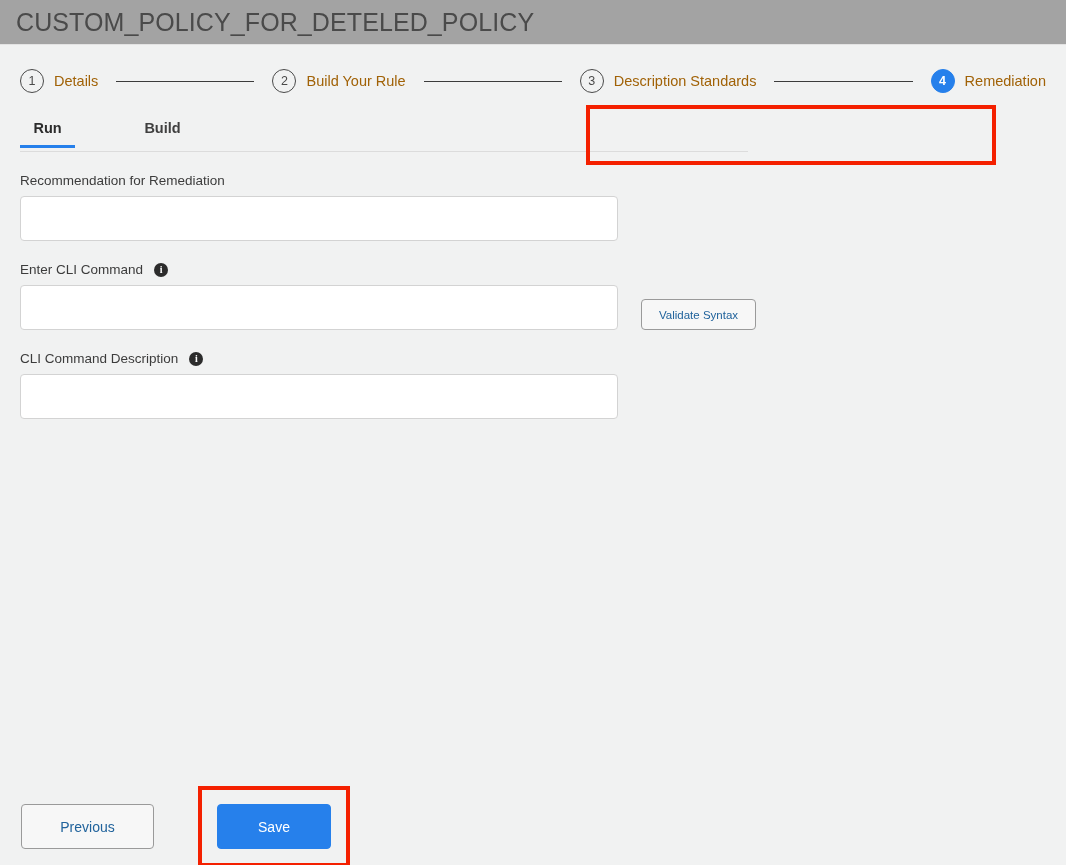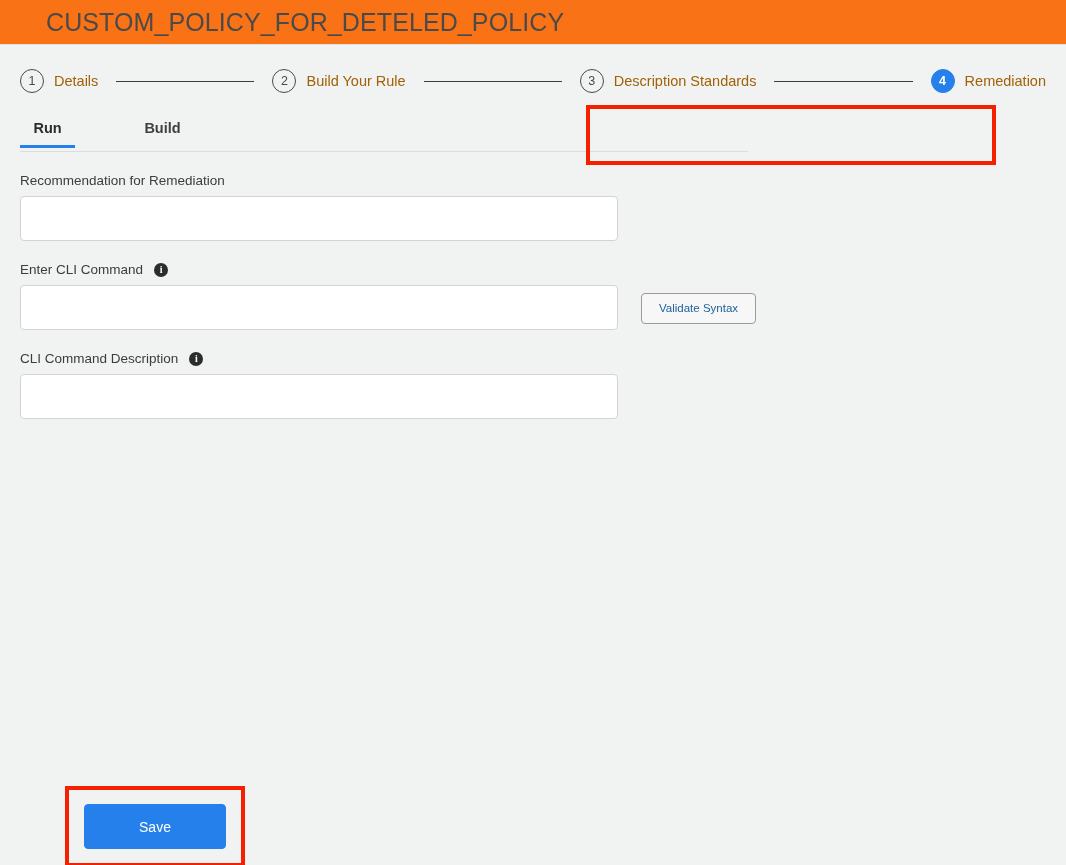--- a/index.html
+++ b/index.html
@@ -13,25 +13,25 @@
     background: #f1f2f2;
     font-family: "Liberation Sans", sans-serif;
     color: #333333;
     overflow: hidden;
     position: relative;
   }
 
   
   .app-header {
     height: 45px;
-    background: #f97316;
+    background: #a3a3a3;
     border-bottom: 1px solid #e3e3e3;
     display: flex;
     align-items: center;
-    padding-left: 46px;
+    padding-left: 16px;
   }
   .app-title {
     font-size: 25px;
     font-weight: 400;
     color: #4a4a4a;
     letter-spacing: 0.1px;
     white-space: nowrap;
   }
 
   
@@ -150,21 +150,21 @@
     color: #ffffff;
     font-size: 10px;
     font-weight: 700;
     font-family: "Liberation Serif", serif;
     margin-left: 11px;
     line-height: 1;
     flex: 0 0 auto;
   }
   .field-row {
     display: flex;
-    align-items: center;
+    align-items: flex-end;
   }
   textarea.form-box {
     width: 598px;
     height: 45px;
     background: #ffffff;
     border: 1px solid #d3d3d3;
     border-radius: 4px;
     resize: none;
     font-family: "Liberation Sans", sans-serif;
     font-size: 13.5px;
@@ -207,21 +207,21 @@
     align-items: center;
     justify-content: center;
   }
   .btn-previous {
     width: 133px;
     background: #f7f7f7;
     border: 1px solid #9a9a9a;
     color: #21639c;
   }
   .btn-save {
-    width: 142px;
+    width: 114px;
     background: #2680eb;
     border: 1px solid #2680eb;
     color: #ffffff;
   }
   .save-wrap {
     position: relative;
     margin-left: 44px;
     padding: 14px 15px;
     border: 4px solid #f42000;
   }
@@ -301,17 +301,18 @@
       <span class="info-icon">i</span>
     </div>
     <div class="field-row">
       <textarea class="form-box" placeholder="" style=""></textarea>
     </div>
   </div>
 
 </div>
 
 <div class="footer">
+  <button class="btn btn-previous">Previous</button>
 
   <div class="save-wrap">
     <button class="btn btn-save">Save</button>
   </div>
 </div>
 
 </body></html>

